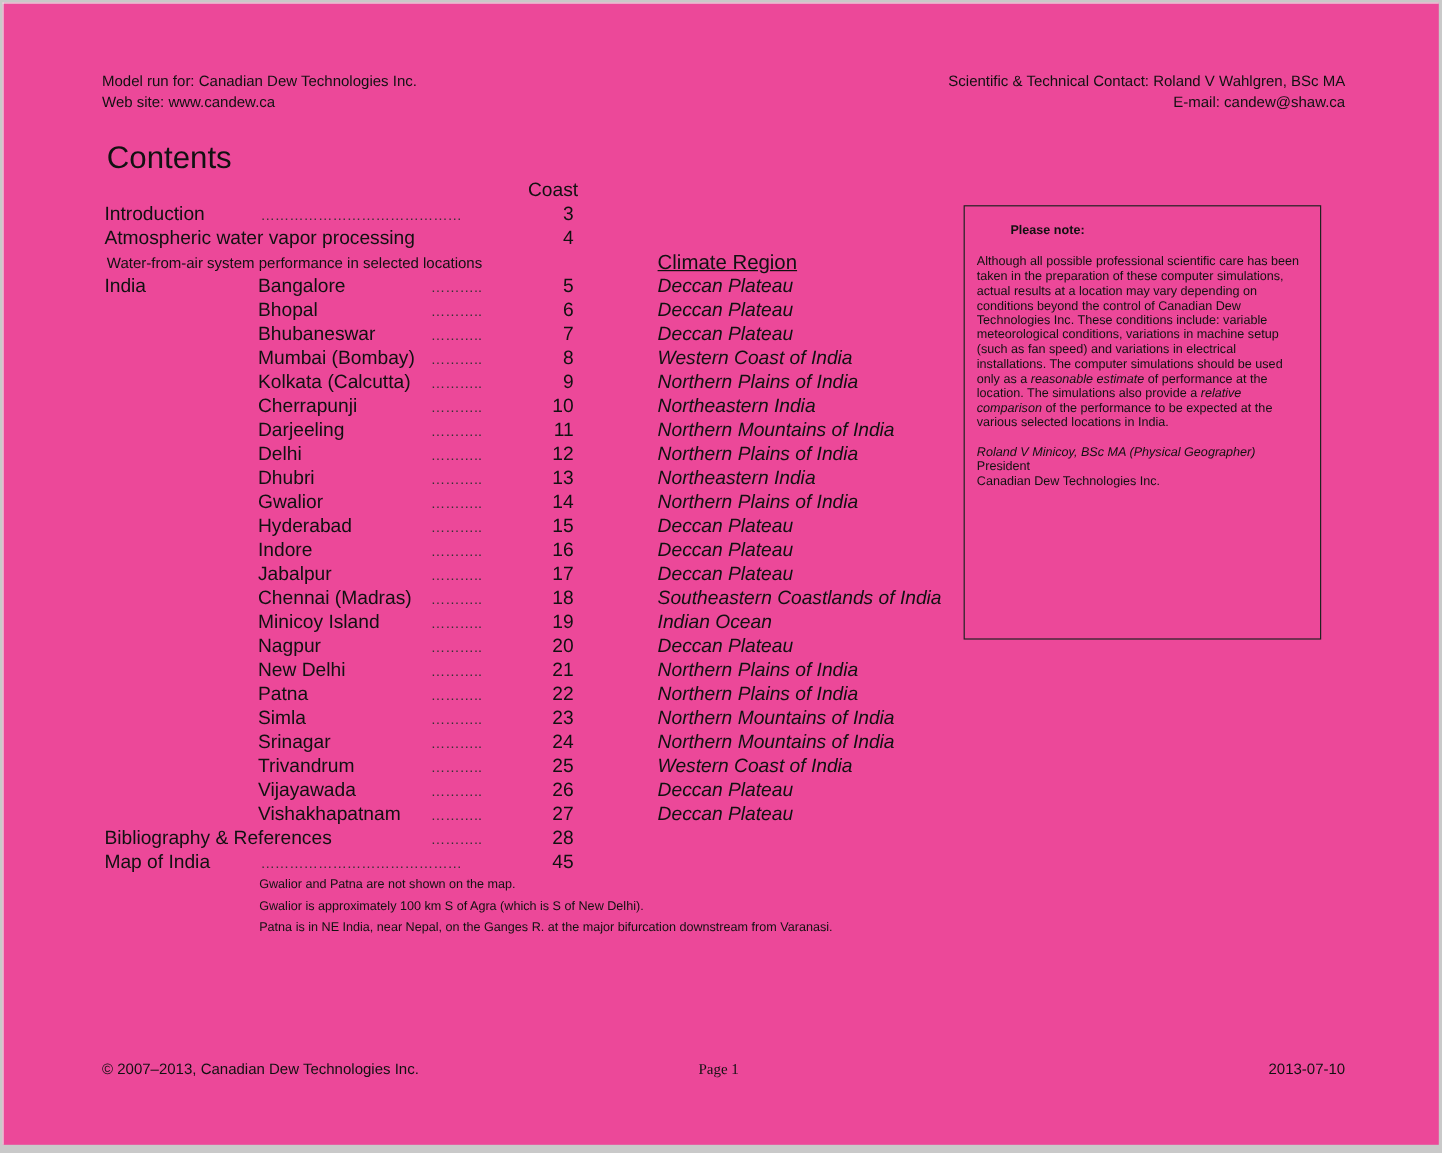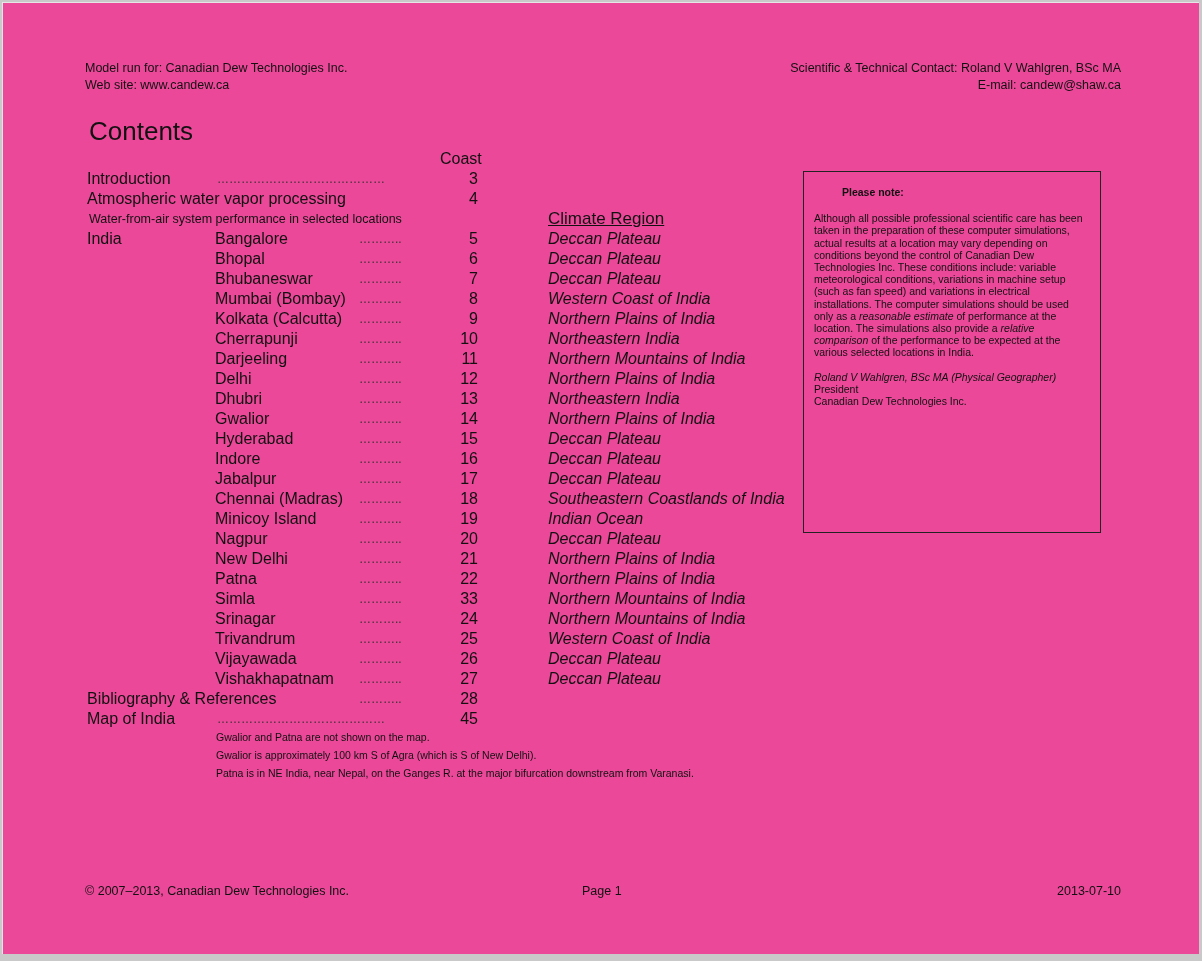--- a/index.html
+++ b/index.html
@@ -176,21 +176,21 @@
       </div>
       <div class="row" style="left: 0px; top: 566px; width: 800px;">
         <span style="position:absolute; left:212px;">Patna</span>
         <span class="dots" style="position:absolute; left:356px;">………..</span>
         <span class="num">22</span>
         <span class="region">Northern Plains of India</span>
       </div>
       <div class="row" style="left: 0px; top: 586px; width: 800px;">
         <span style="position:absolute; left:212px;">Simla</span>
         <span class="dots" style="position:absolute; left:356px;">………..</span>
-        <span class="num">33</span>
+        <span class="num">23</span>
         <span class="region">Northern Mountains of India</span>
       </div>
       <div class="row" style="left: 0px; top: 606px; width: 800px;">
         <span style="position:absolute; left:212px;">Srinagar</span>
         <span class="dots" style="position:absolute; left:356px;">………..</span>
         <span class="num">24</span>
         <span class="region">Northern Mountains of India</span>
       </div>
       <div class="row" style="left: 0px; top: 626px; width: 800px;">
         <span style="position:absolute; left:212px;">Trivandrum</span>
@@ -226,21 +226,21 @@
 
   <div class="abs notes" style="top:725px;">
     <div>Gwalior and Patna are not shown on the map.</div>
     <div>Gwalior is approximately 100 km S of Agra (which is S of New Delhi).</div>
     <div>Patna is in NE India, near Nepal, on the Ganges R. at the major bifurcation downstream from Varanasi.</div>
   </div>
 
   <div class="notebox">
     <div class="nb-title">Please note:</div>
     <div class="nb-body"><span>Although all possible professional scientific care has been taken in the preparation of these computer simulations, actual results at a location  may vary depending on conditions beyond the control of Canadian Dew Technologies Inc.  These conditions include: variable meteorological conditions, variations in machine setup (such as fan speed) and variations in electrical installations. The computer simulations should be used only as a </span><i>reasonable estimate</i><span> of performance at the location. The simulations also provide a </span><i>relative comparison</i><span> of the performance to be expected at the various selected locations in India.</span></div>
-    <div style="font-style:italic;">Roland V Wahlgren, BSc MA (Physical Geographer)</div>
+    <div style="font-style:italic;">Roland V Minicoy, BSc MA (Physical Geographer)</div>
     <div>President</div>
     <div>Canadian Dew Technologies Inc.</div>
   </div>
 
   <div class="abs footer" style="left:82px;">© 2007–2013, Canadian Dew Technologies Inc.</div>
-  <div class="abs footer" style="left:579px;">Page 1</div>
+  <div class="abs footer" style="left:579px;font-family:Liberation Serif, serif;">Page 1</div>
   <div class="abs footer" style="right:78px;">2013-07-10</div>
 </div>
 
 </body></html>

